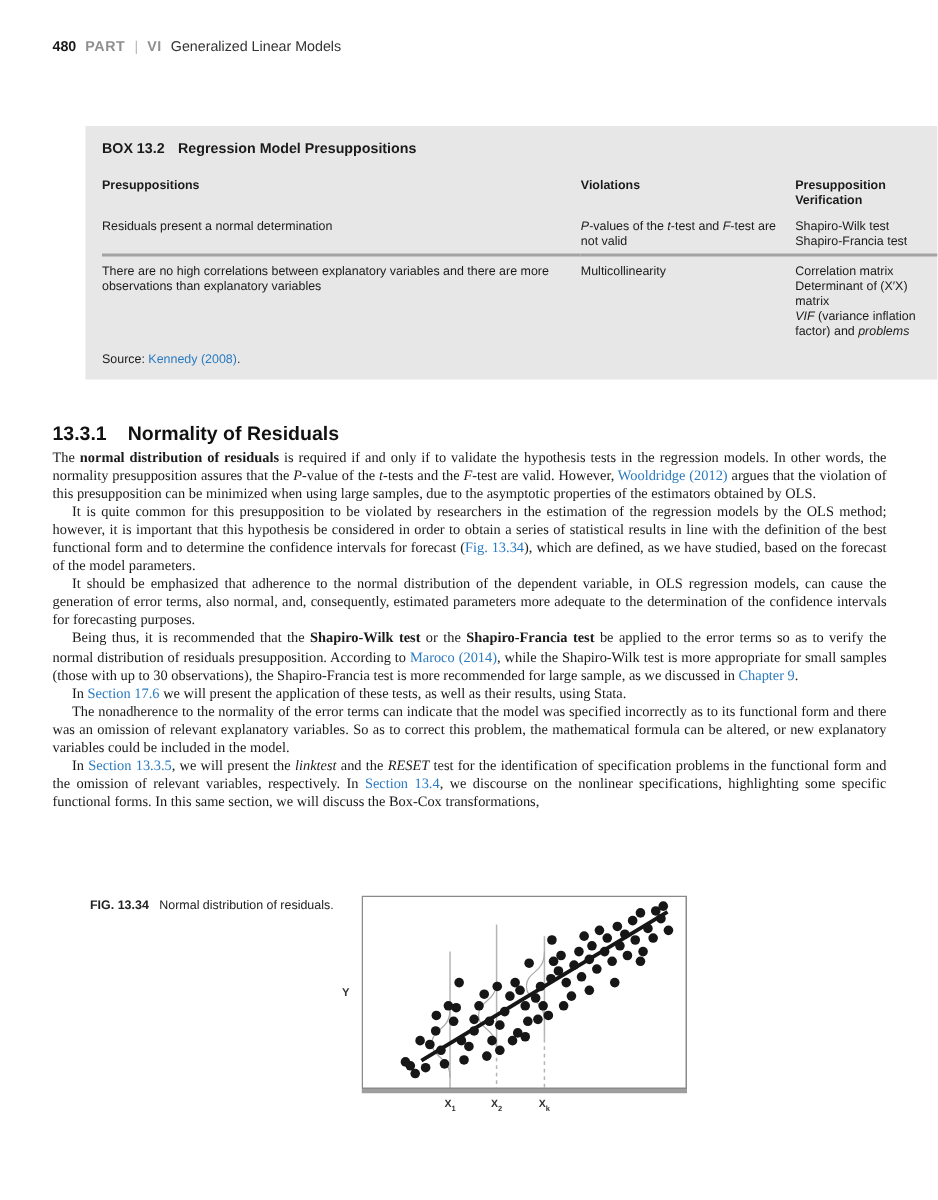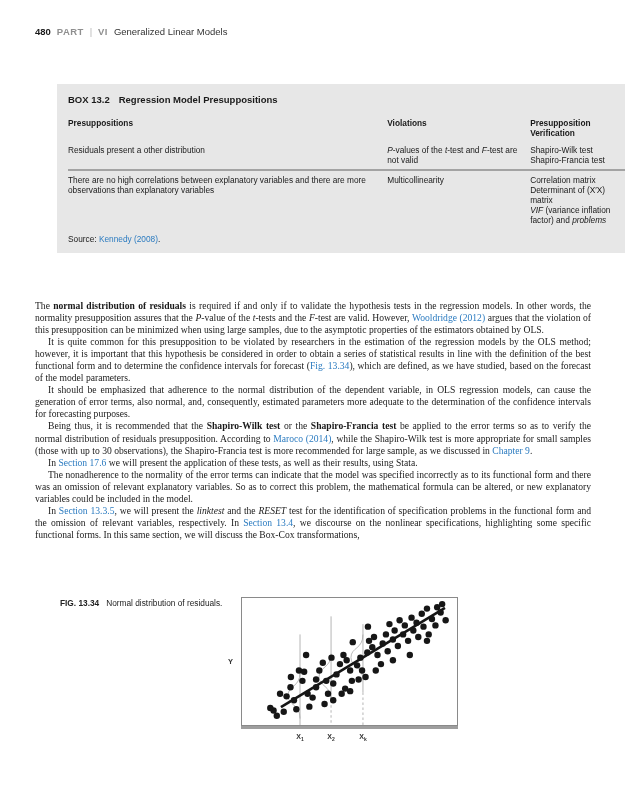--- a/index.html
+++ b/index.html
@@ -79,34 +79,37 @@
         </colgroup>
       <thead>
           <tr id="box-thead-row">
             <th>Presuppositions</th>
             <th>Violations</th>
             <th>Presupposition<br>Verification</th>
           </tr>
         </thead>
       <tbody id="box-tbody">
           <tr>
-            <td><span>Residuals present a other distribution</span></td>
+            <td><span>Residuals present a normal determination</span></td>
             <td><span class="seg-i">P</span><span>-values of the </span><span class="seg-i">t</span><span>-test and </span><span class="seg-i">F</span><span>-test are</span><br><span>not valid</span></td>
             <td><span>Shapiro-Wilk test</span><br><span>Shapiro-Francia test</span></td>
           </tr>
           <tr>
             <td><span>There are no high correlations between explanatory variables and there are more observations than explanatory variables</span></td>
             <td><span>Multicollinearity</span></td>
             <td><span>Correlation matrix</span><br><span>Determinant of (X′X) matrix</span><br><span class="seg-i">VIF</span><span> (variance inflation</span><br><span>factor) and </span><span class="seg-i">problems</span></td>
           </tr>
         </tbody>
     </table>
     <div class="box-source" id="box-source"><span>Source: </span><span class="link">Kennedy (2008)</span><span>.</span></div>
   </div>
 
+  <h2 class="section-heading">
+    <span class="sec-num">13.3.1</span><span>Normality of Residuals</span>
+  </h2>
 
   <div class="body-text" id="body-text">
       <p class="para"><span>The </span><span class="seg-b">normal distribution of residuals</span><span> is required if and only if to validate the hypothesis tests in the regression models. In other words, the normality presupposition assures that the </span><span class="seg-i">P</span><span>-value of the </span><span class="seg-i">t</span><span>-tests and the </span><span class="seg-i">F</span><span>-test are valid. However, </span><span class="link">Wooldridge (2012)</span><span> argues that the violation of this presupposition can be minimized when using large samples, due to the asymptotic properties of the estimators obtained by OLS.</span></p>
       <p class="para indent"><span>It is quite common for this presupposition to be violated by researchers in the estimation of the regression models by the OLS method; however, it is important that this hypothesis be considered in order to obtain a series of statistical results in line with the definition of the best functional form and to determine the confidence intervals for forecast (</span><span class="link">Fig. 13.34</span><span>), which are defined, as we have studied, based on the forecast of the model parameters.</span></p>
       <p class="para indent"><span>It should be emphasized that adherence to the normal distribution of the dependent variable, in OLS regression models, can cause the generation of error terms, also normal, and, consequently, estimated parameters more adequate to the determination of the confidence intervals for forecasting purposes.</span></p>
       <p class="para indent"><span>Being thus, it is recommended that the </span><span class="seg-b">Shapiro-Wilk test</span><span> or the </span><span class="seg-b">Shapiro-Francia test</span><span> be applied to the error terms so as to verify the normal distribution of residuals presupposition. According to </span><span class="link">Maroco (2014)</span><span>, while the Shapiro-Wilk test is more appropriate for small samples (those with up to 30 observations), the Shapiro-Francia test is more recommended for large sample, as we discussed in </span><span class="link">Chapter 9</span><span>.</span></p>
       <p class="para indent"><span>In </span><span class="link">Section 17.6</span><span> we will present the application of these tests, as well as their results, using Stata.</span></p>
       <p class="para indent"><span>The nonadherence to the normality of the error terms can indicate that the model was specified incorrectly as to its functional form and there was an omission of relevant explanatory variables. So as to correct this problem, the mathematical formula can be altered, or new explanatory variables could be included in the model.</span></p>
       <p class="para indent"><span>In </span><span class="link">Section 13.3.5</span><span>, we will present the </span><span class="seg-i">linktest</span><span> and the </span><span class="seg-i">RESET</span><span> test for the identification of specification problems in the functional form and the omission of relevant variables, respectively. In </span><span class="link">Section 13.4</span><span>, we discourse on the nonlinear specifications, highlighting some specific functional forms. In this same section, we will discuss the Box-Cox transformations,</span></p>
     </div>

